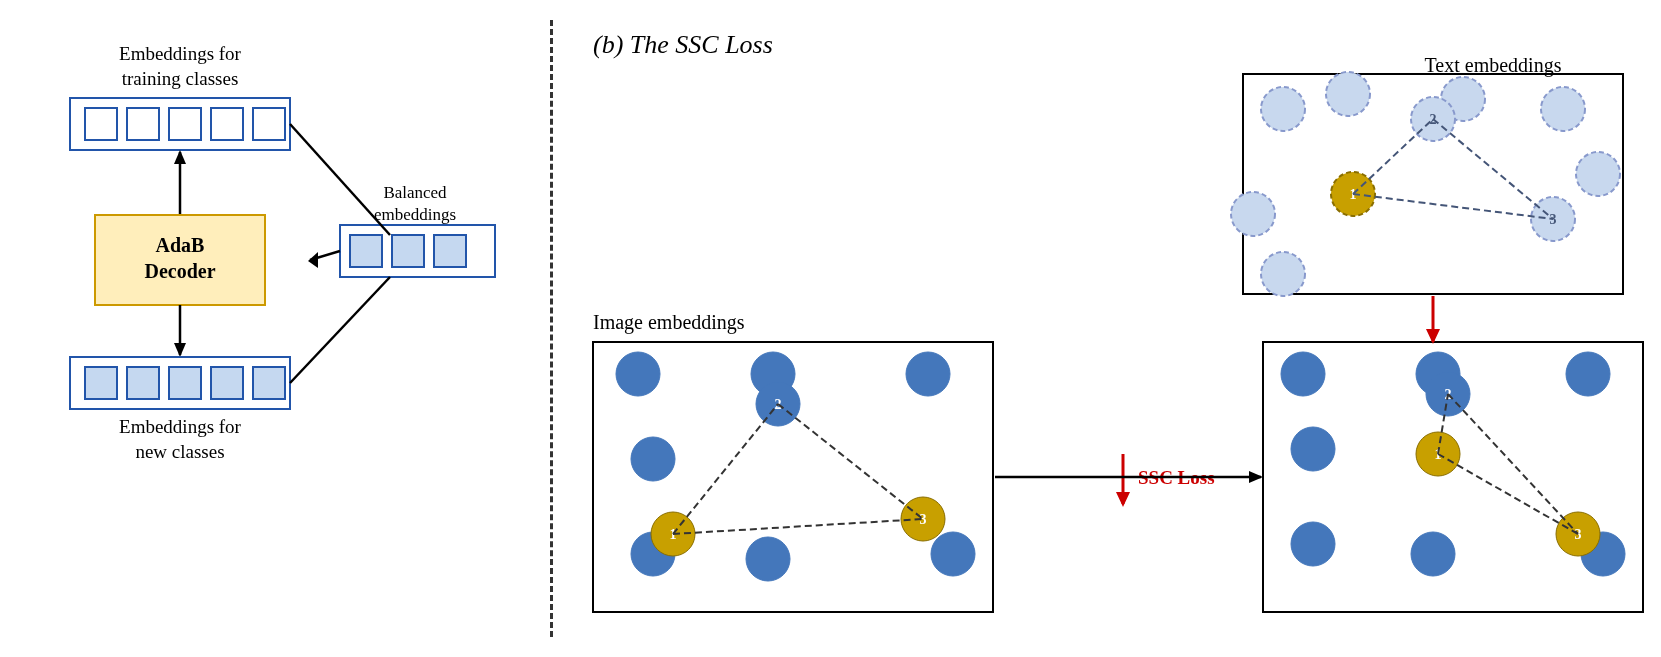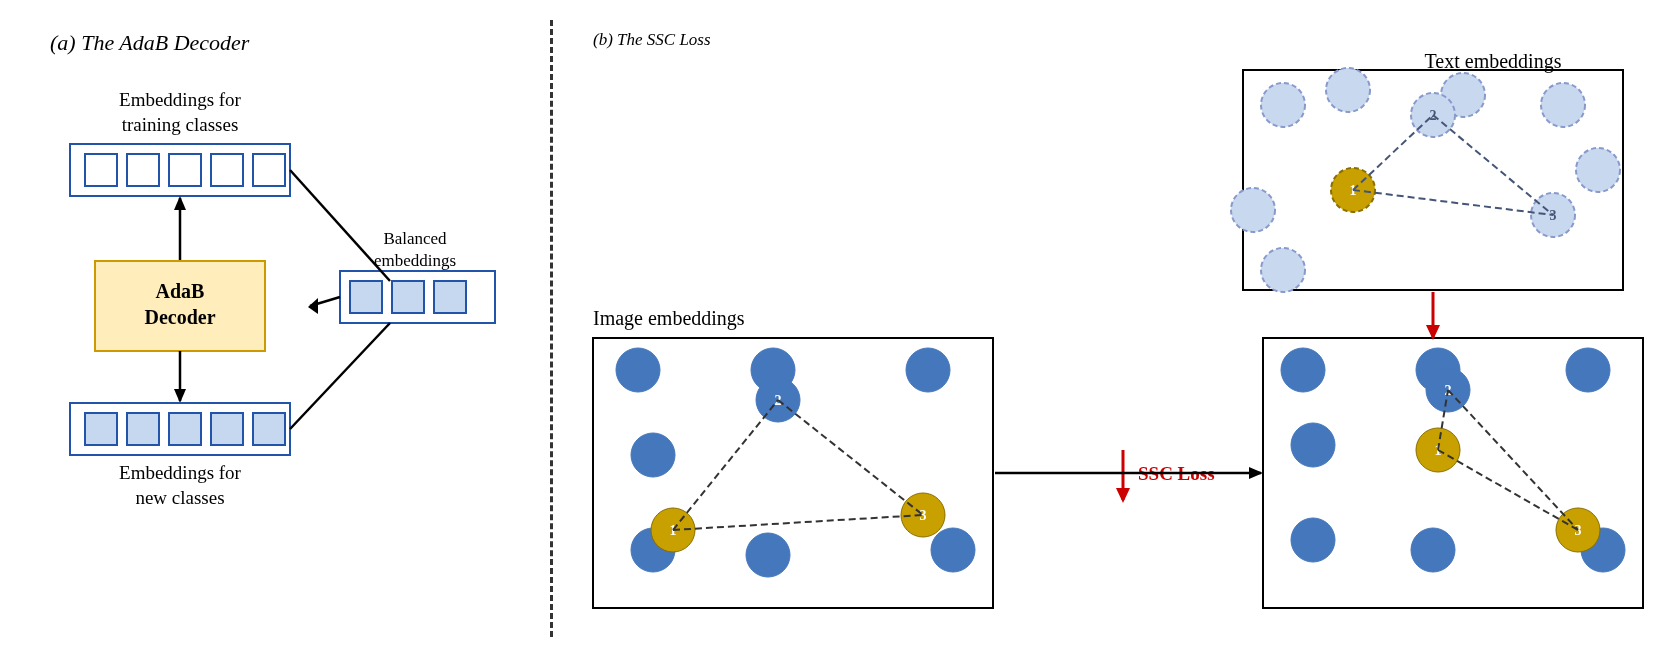--- a/index.html
+++ b/index.html
@@ -47,33 +47,32 @@
     }
 
     
     .right-panel {
       flex: 1;
       position: relative;
       padding: 10px 20px;
     }
 
     .right-title {
-      font-size: 17px;
+      font-size: 26px;
       font-style: italic;
-      margin-bottom: 10px;
+      margin-bottom: 4px;
       color: #000;
     }
   </style>
 </head>
 <body>
 
 <div class="main-container">
 
   <div class="left-panel">
-    <div class="panel-title">(a) The AdaB Decoder</div>
 
     <svg width="460" height="560" style="overflow:visible;">
 
       <text x="130" y="30" text-anchor="middle" font-size="19" font-family="Times New Roman" fill="#000">Embeddings for</text>
       <text x="130" y="55" text-anchor="middle" font-size="19" font-family="Times New Roman" fill="#000">training classes</text>
 
       <rect x="20" y="68" width="220" height="52" fill="#fff" stroke="#2255aa" stroke-width="2"></rect>
       <rect x="35" y="78" width="32" height="32" fill="#fff" stroke="#2255aa" stroke-width="2"></rect>
       <rect x="77" y="78" width="32" height="32" fill="#fff" stroke="#2255aa" stroke-width="2"></rect>
       <rect x="119" y="78" width="32" height="32" fill="#fff" stroke="#2255aa" stroke-width="2"></rect>

